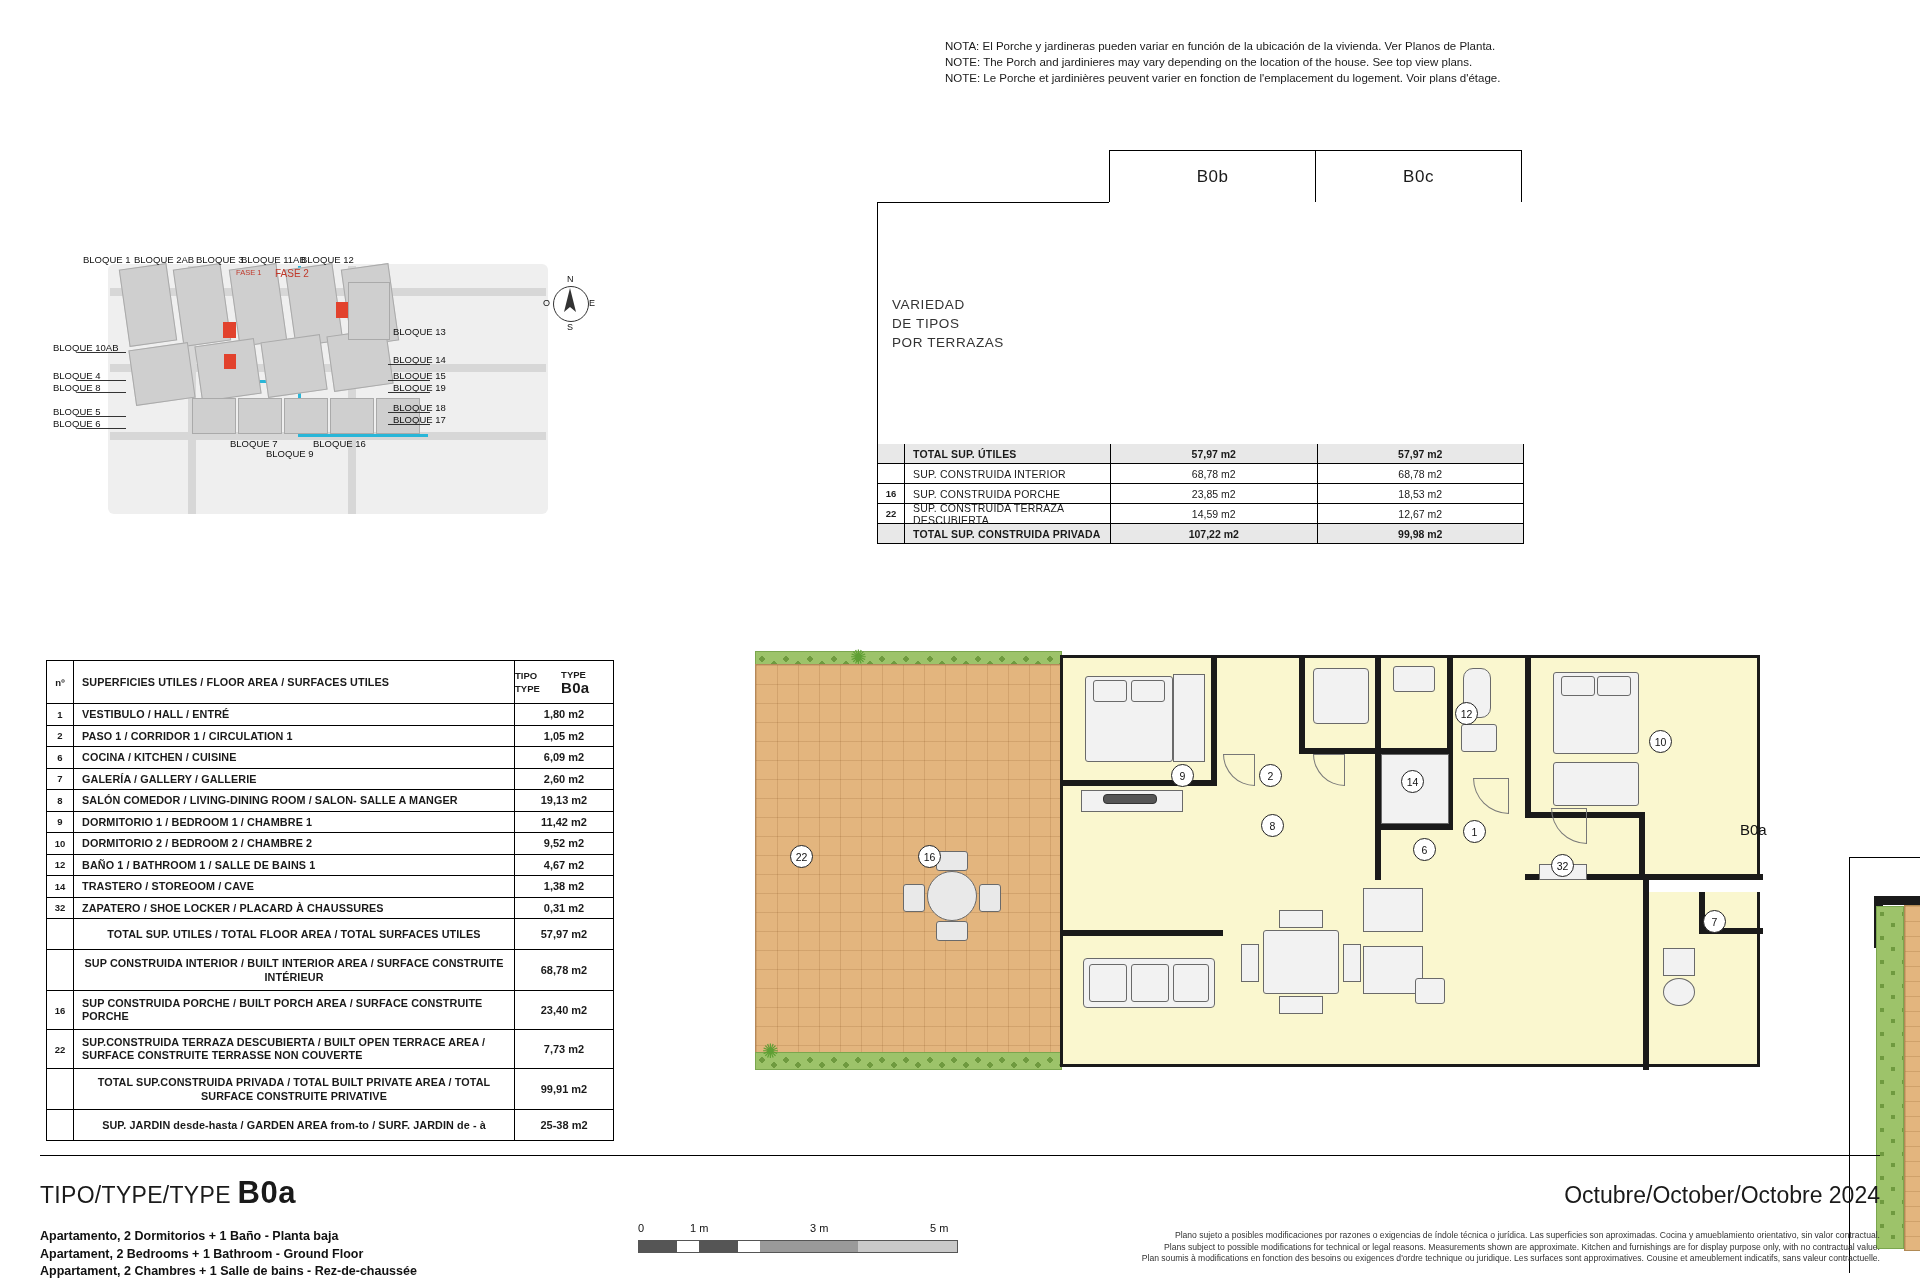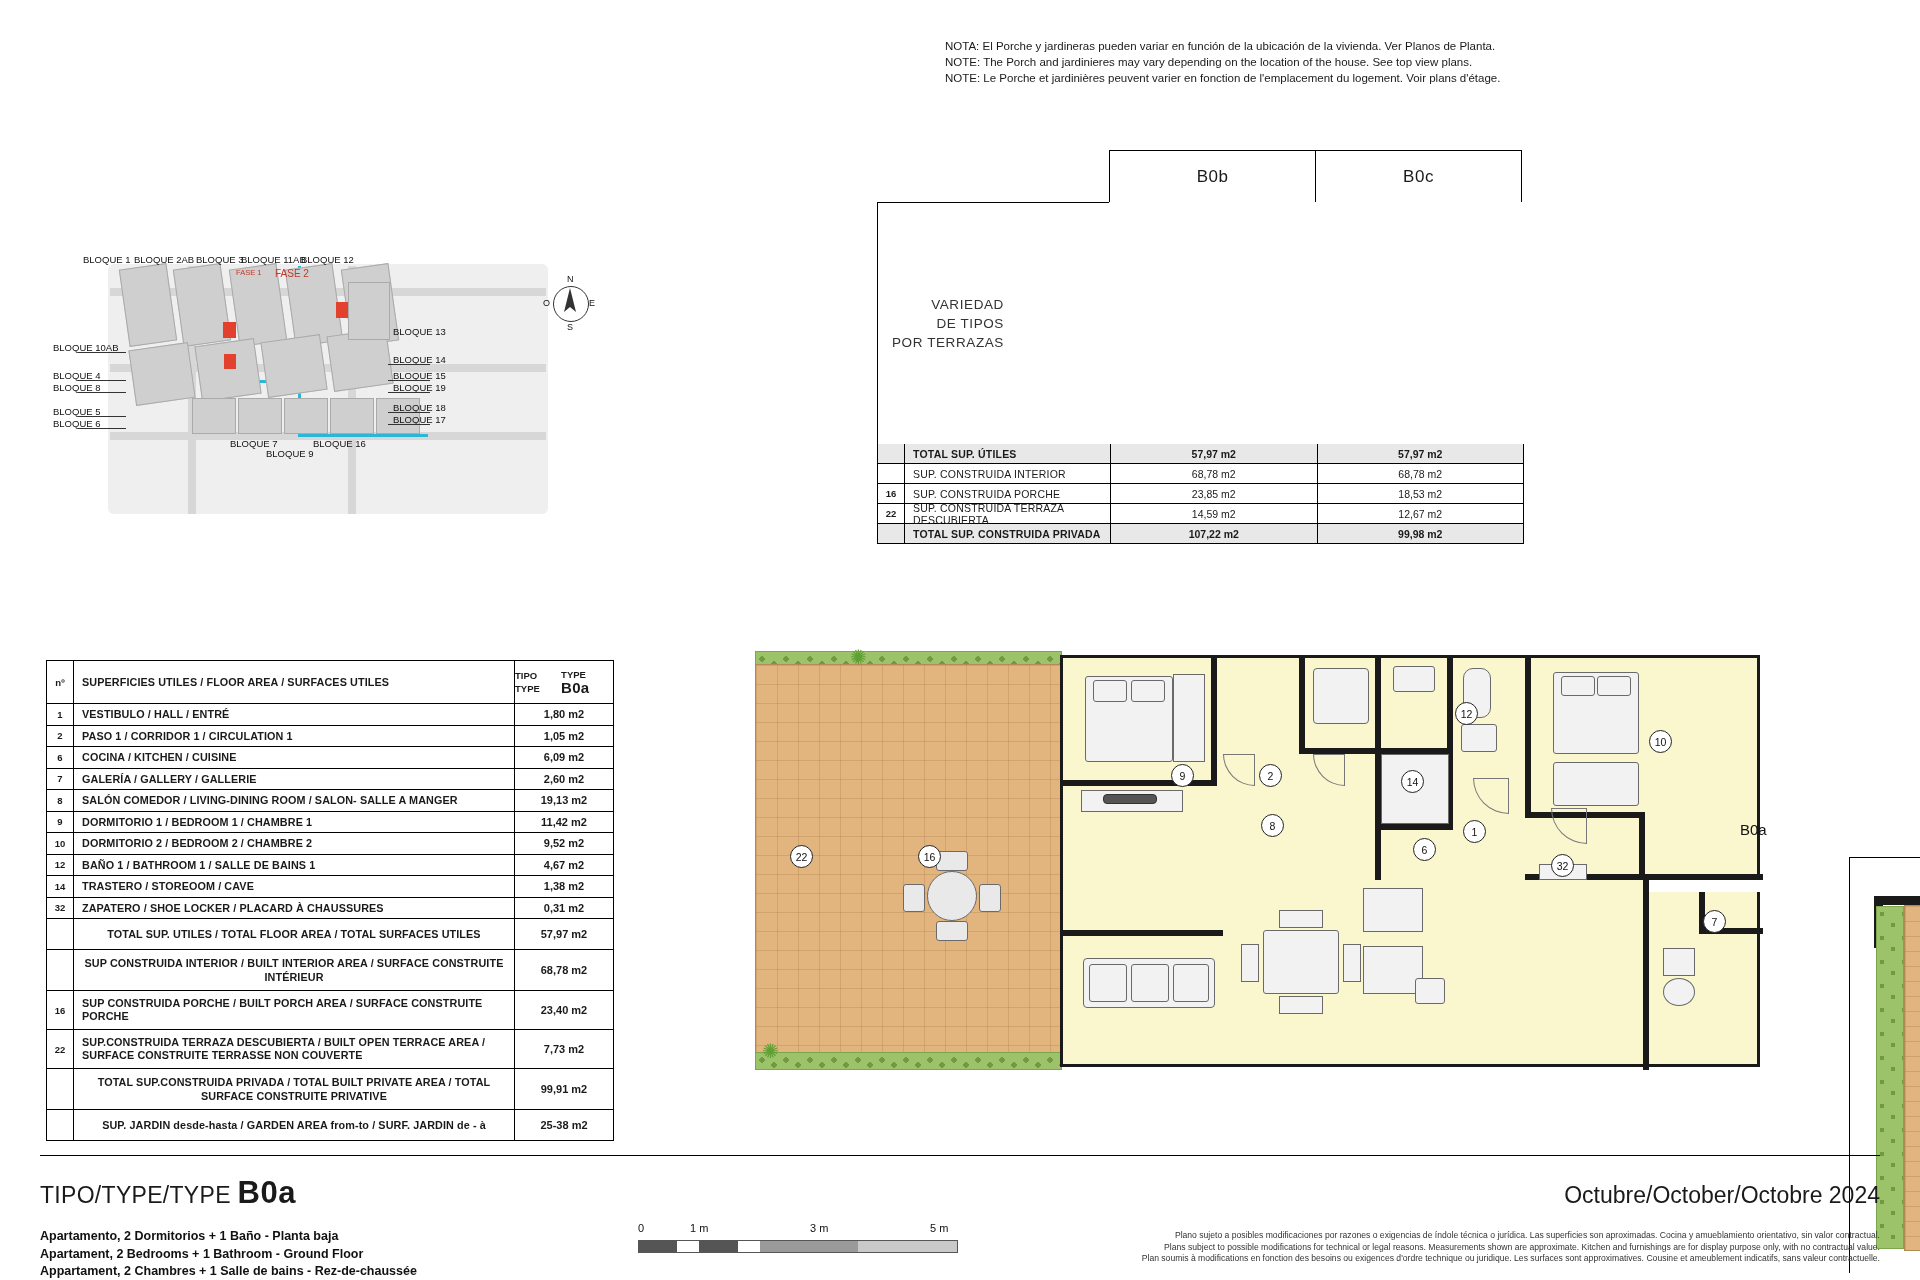--- a/index.html
+++ b/index.html
@@ -14,21 +14,21 @@
   .notes{position:absolute;left:945px;top:38px;font-size:11.5px;line-height:16px;color:#1a1a1a;}
   .notes div{white-space:nowrap;}
 
   
   .variety{position:absolute;left:877px;top:150px;width:645px;}
   .variety .hdr{display:flex;height:52px;}
   .variety .hdr .blank{width:232px;border:none;}
   .variety .hdr .cell{flex:1;border:1px solid #000;border-bottom:none;display:flex;align-items:center;justify-content:center;font-size:17px;letter-spacing:.5px;}
   .variety .hdr .cell.first{border-right:none;}
   .variety .body{display:flex;height:242px;}
-  .variety .body .label{width:232px;border:1px solid #000;border-right:none;border-bottom:none;display:flex;align-items:center;padding-left:14px;box-sizing:border-box;text-align:right;}
+  .variety .body .label{width:232px;border:1px solid #000;border-right:none;border-bottom:none;display:flex;align-items:center;padding-left:14px;box-sizing:border-box;}
   .variety .body .label span{font-size:13.5px;line-height:19px;letter-spacing:.6px;color:#333;}
   .variety .body .plan{flex:1;border:1px solid #000;border-bottom:none;position:relative;background:#fff;}
   .variety .body .plan.first{border-right:none;}
 
   
   .mini{position:absolute;left:24px;top:38px;right:24px;bottom:22px;}
   .mini .wallbar{position:absolute;left:0;top:0;width:100%;height:9px;background:#1a1a1a;}
   .mini .wallL{position:absolute;left:0;top:0;width:9px;height:52px;background:#1a1a1a;}
   .mini .terr{position:absolute;left:30px;right:30px;top:9px;bottom:0;background:#e3b57e;
      background-image:linear-gradient(to right,rgba(150,100,50,.25) 1px,transparent 1px),linear-gradient(to bottom,rgba(150,100,50,.25) 1px,transparent 1px);

